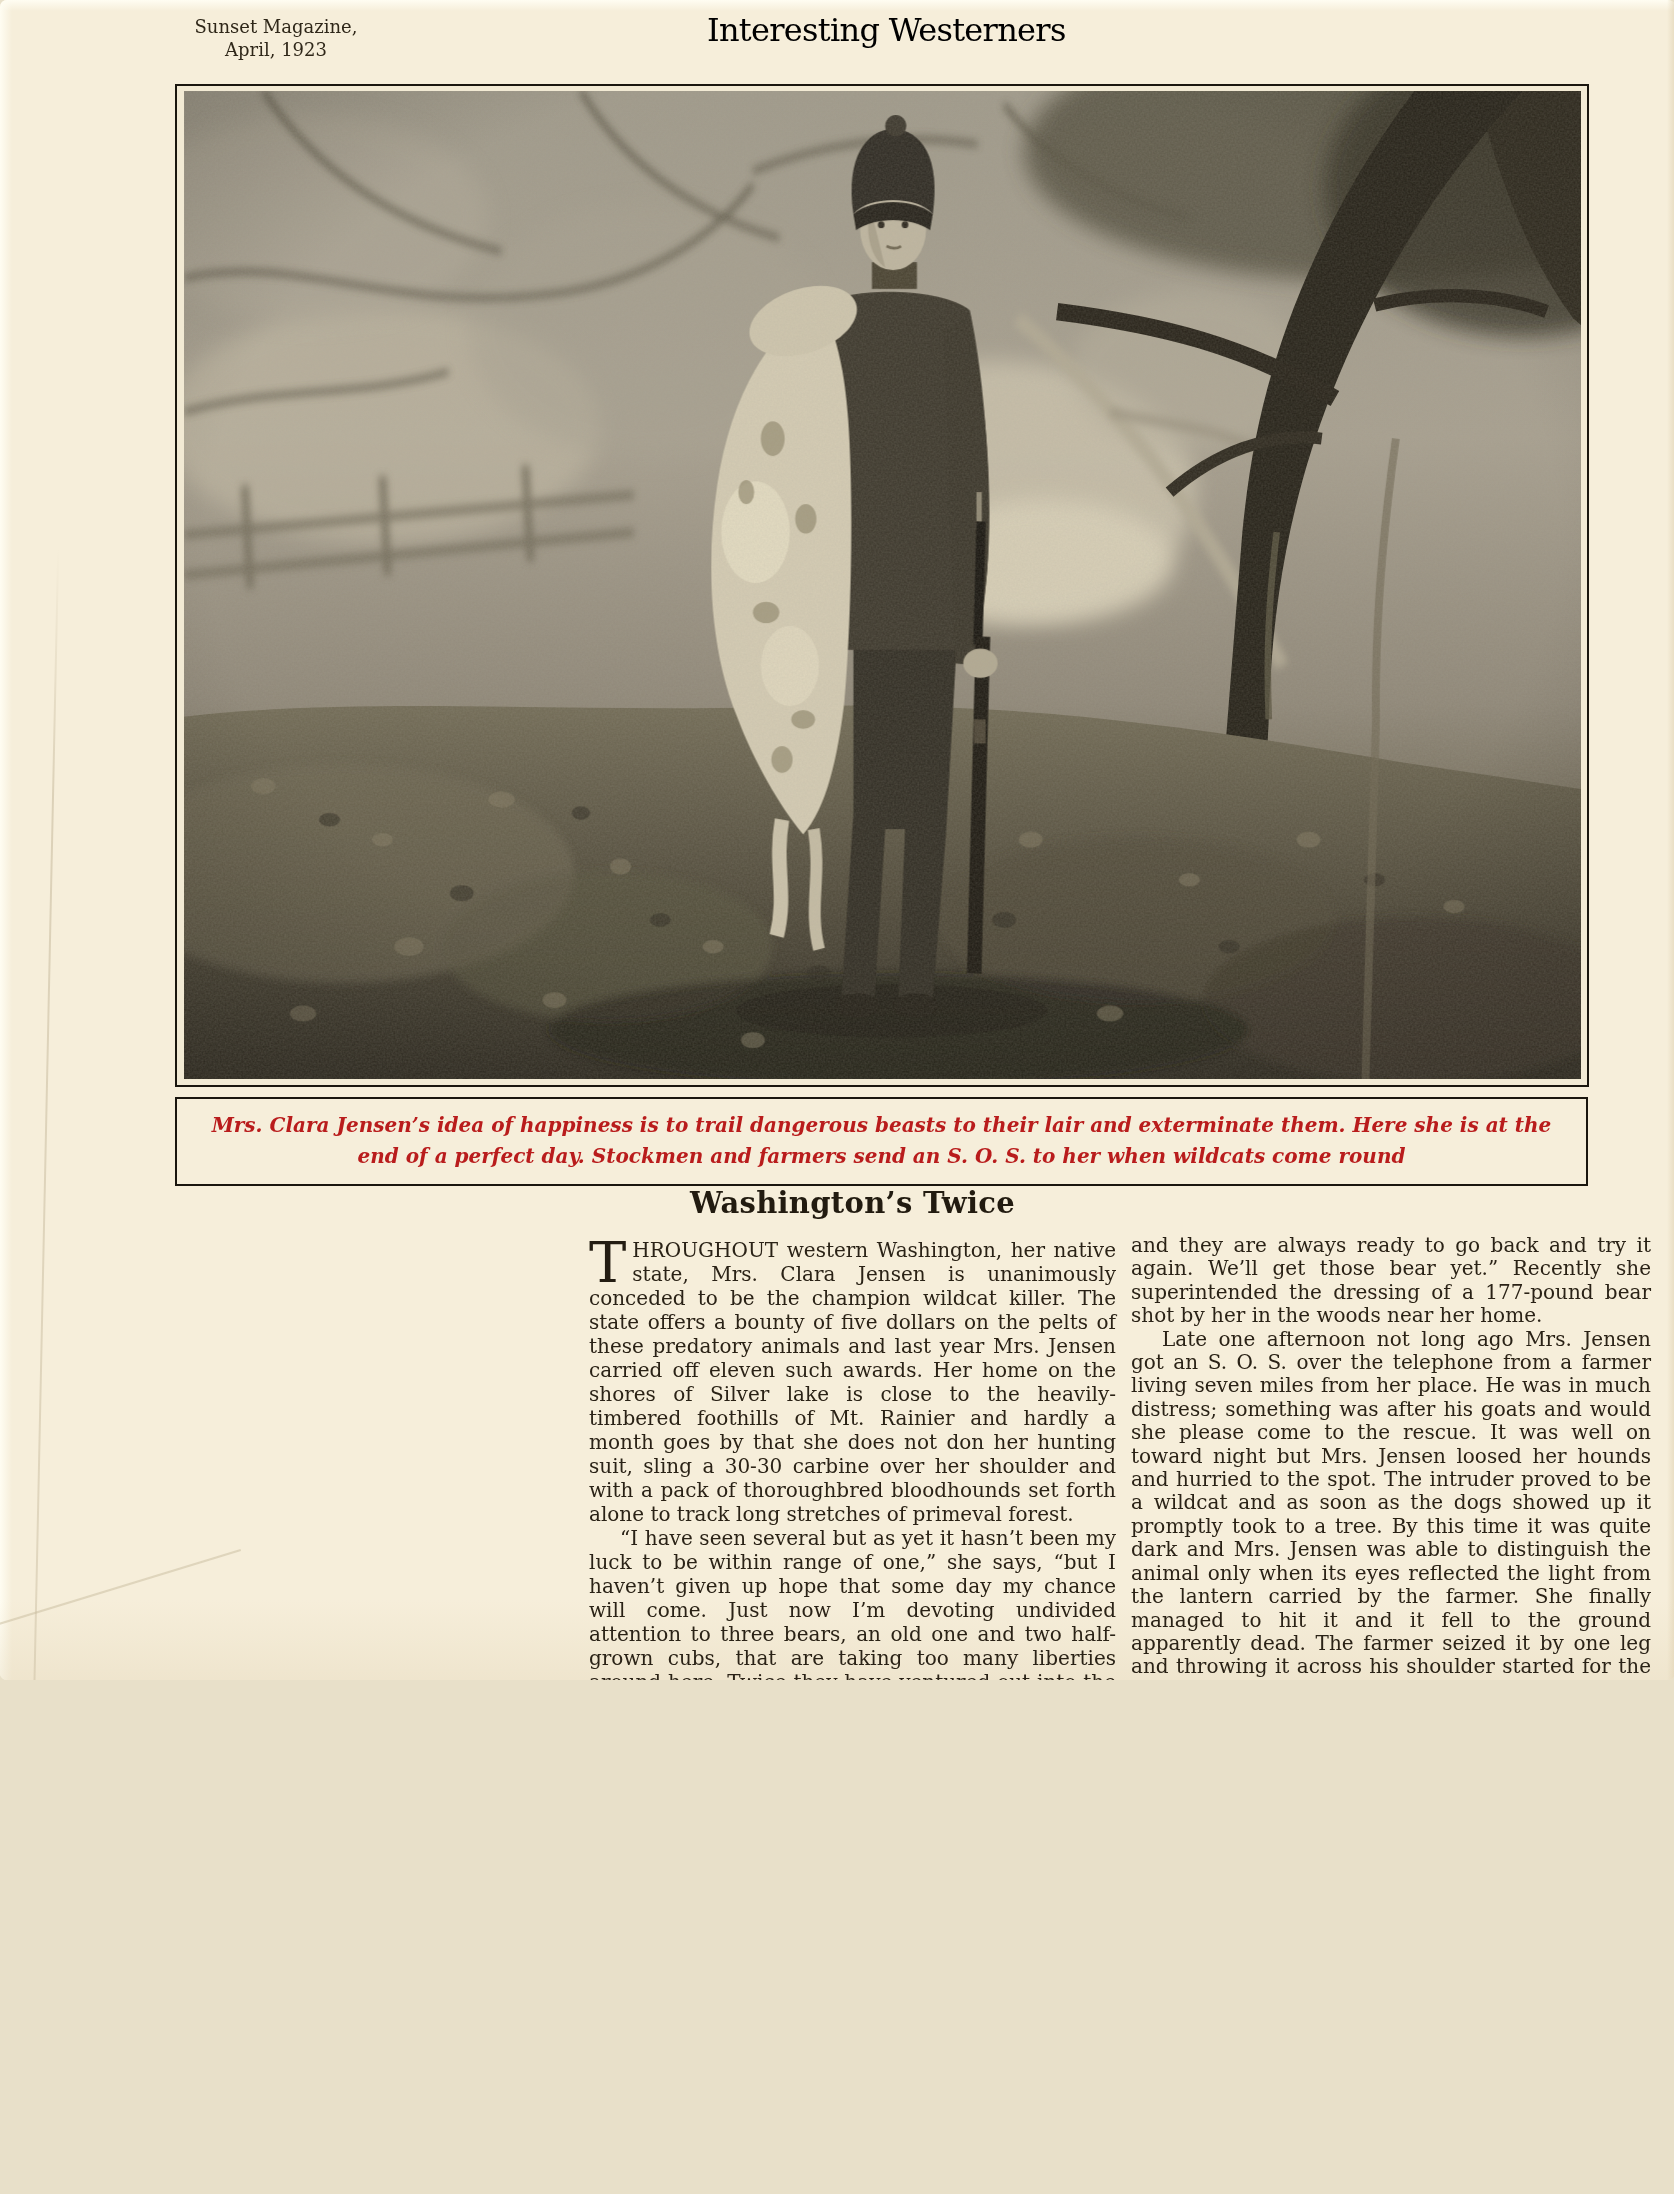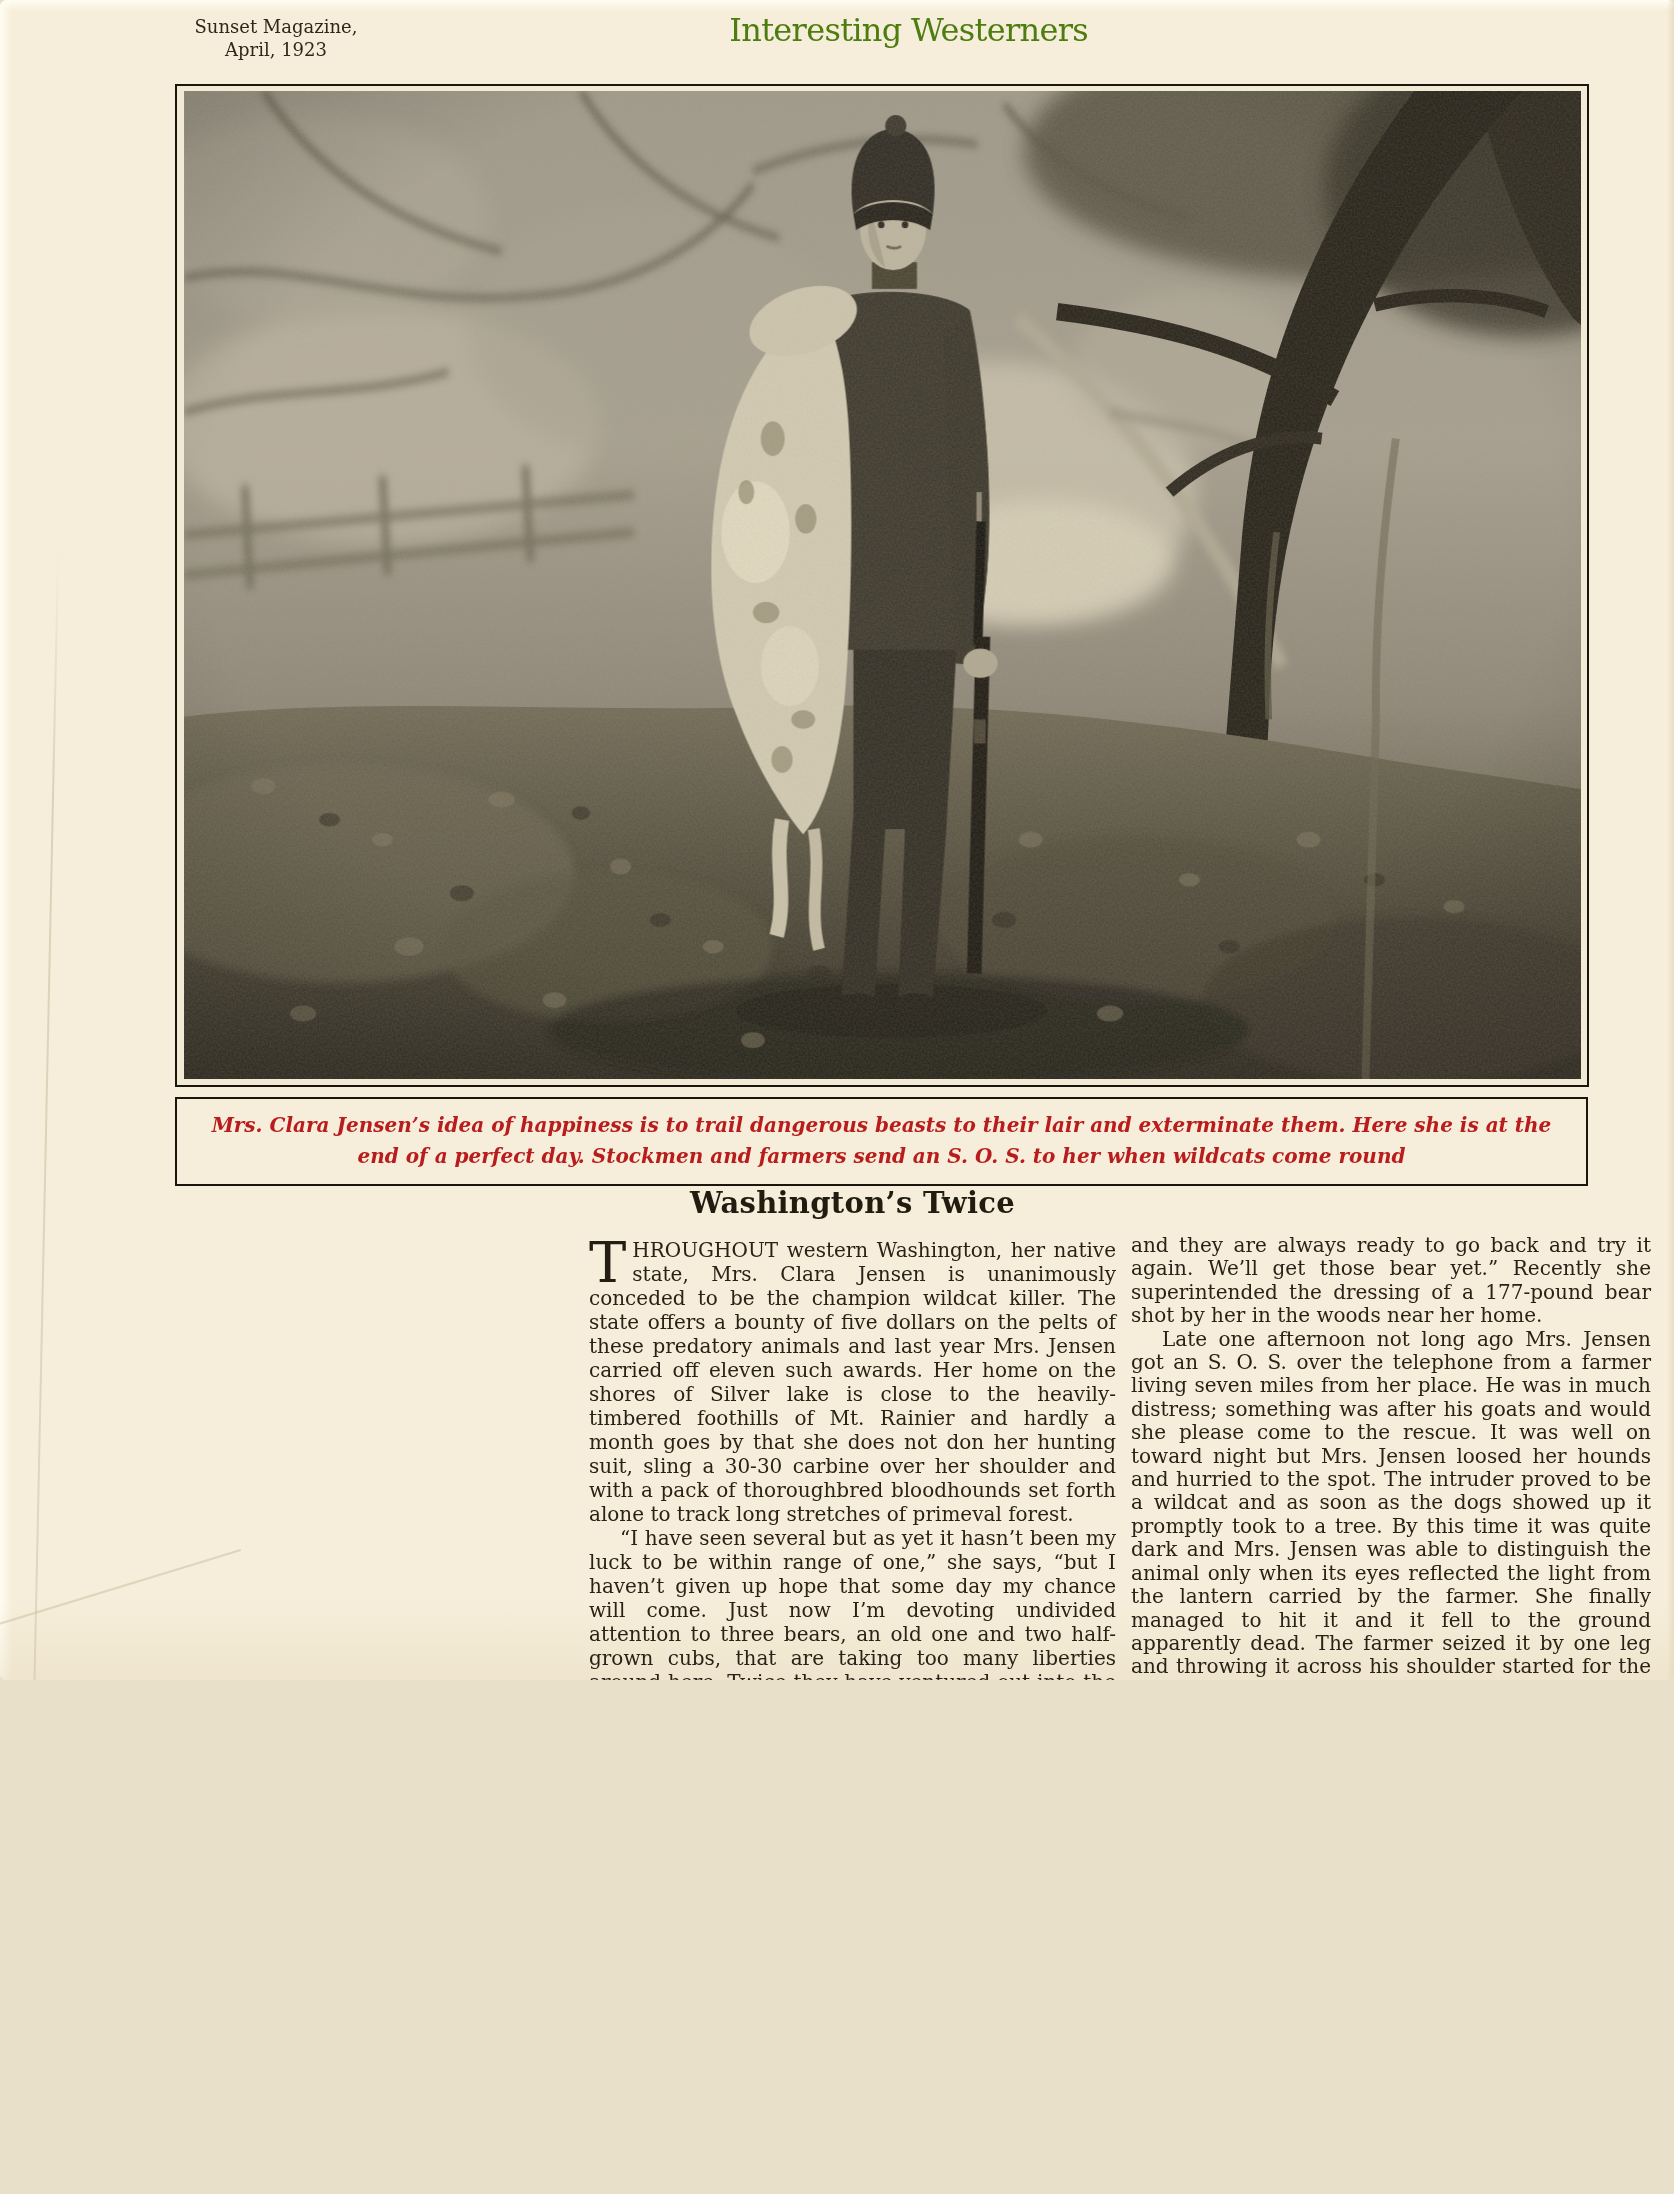--- a/index.html
+++ b/index.html
@@ -26,21 +26,21 @@
     transform:rotate(1.2deg);}
   .crease-d1{position:absolute;left:-40px;top:1591px;width:287px;height:2px;
     background:rgba(200,187,158,.5);transform:rotate(-17deg);}
   .crease-d2{position:absolute;left:-27px;top:1858px;width:201px;height:2px;
     background:rgba(200,187,158,.45);transform:rotate(-31deg);}
 
   
   .masthead{position:absolute;left:179px;top:14.7px;width:194px;
     text-align:center;font-size:18px;line-height:23px;color:#2f2719;}
   .section-title{position:absolute;left:707px;top:10.7px;width:381px;
-    text-align:right;font-size:32px;letter-spacing:-0.7px;color:#4d7c0f;font-weight:500;}
+    text-align:left;font-size:32px;letter-spacing:-0.7px;color:#000000;font-weight:500;}
 
   
   .figure-frame{position:absolute;left:175px;top:84px;width:1397px;
     border:2.7px solid #1a160e;padding:5.3px 6.7px;background:#f2ead4;}
   .photo{width:100%;height:988px;display:block;background:#9a9384;overflow:hidden;}
   .photo svg{display:block;width:100%;height:100%;}
   .caption-box{position:absolute;left:175px;top:1097px;width:1343px;
     border:2.7px solid #1a160e;padding:10.7px 33px 12px;
     text-align:center;font-weight:bold;font-size:20px;line-height:31px;color:#b91c1c;font-style:italic;}
 

